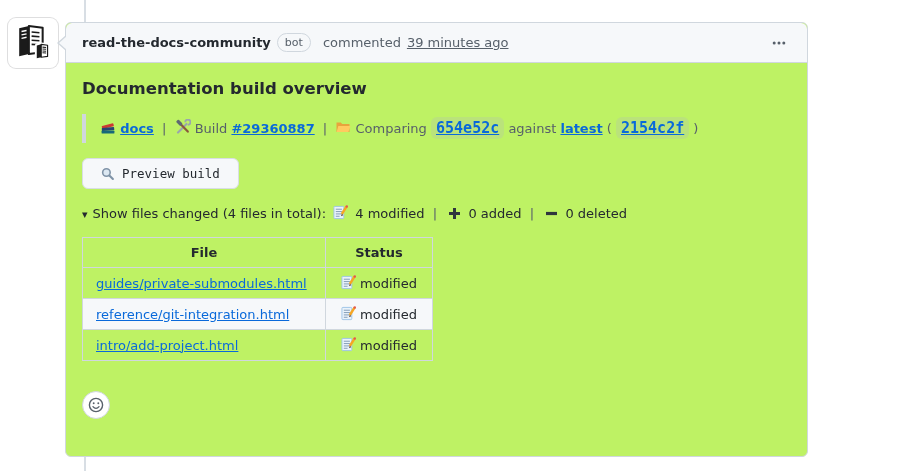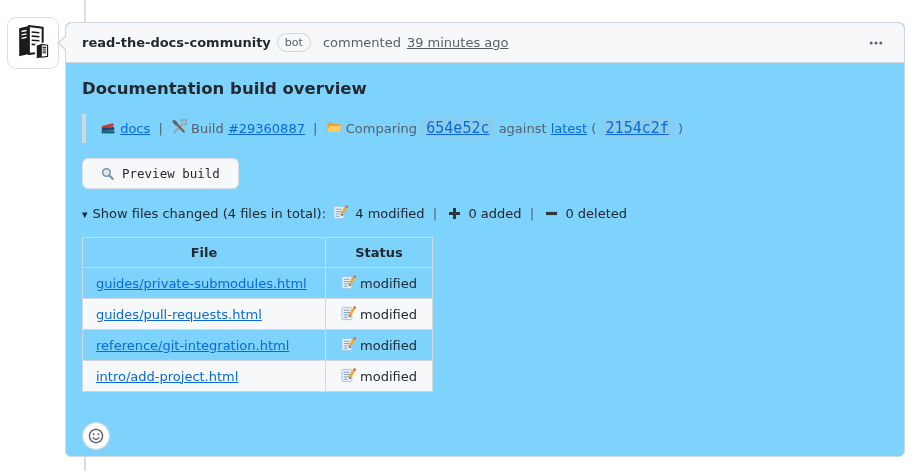--- a/index.html
+++ b/index.html
@@ -13,22 +13,22 @@
   .timeline-line { position:absolute; left:84px; top:0; width:2px; height:471px; background:#d8dee4; }
 
   .avatar {
     position:absolute; left:8px; top:18px; width:50px; height:50px;
     background:#fff; border-radius:8px; box-shadow:0 0 0 1px rgba(31,35,40,0.15);
     display:flex; align-items:center; justify-content:center; cursor:pointer;
   }
   .avatar svg { width:46px; height:46px; }
 
   .comment {
-    position:absolute; left:65px; top:22px; width:840px; height:435px;
-    background:#7dd3fc; border:1px solid #d0d7de; border-radius:6px;
+    position:absolute; left:65px; top:22px; width:743px; height:435px;
+    background:#bef264; border:1px solid #d0d7de; border-radius:6px;
   }
   .comment::before, .comment::after { content:""; position:absolute; width:0; height:0; border-style:solid; }
   .comment::before { left:-9px; top:12px; border-width:8px 9px 8px 0; border-color:transparent #d0d7de transparent transparent; }
   .comment::after  { left:-7px; top:13px; border-width:7px 8px 7px 0; border-color:transparent #f6f8fa transparent transparent; }
 
   .comment-header {
     display:flex; align-items:center; gap:6px; height:40px; padding:0 16px;
     background:#f6f8fa; border-bottom:1px solid #d0d7de; border-radius:6px 6px 0 0;
     color:#57606a;
   }
@@ -40,21 +40,21 @@
   .time { color:#57606a; text-decoration:underline; cursor:pointer; }
   .kebab { margin-left:auto; background:none; border:none; cursor:pointer; padding:4px; line-height:0; }
 
   .comment-body { padding:16px; }
   .cmt-title { font-size:16.5px; font-weight:bold; color:#24292f; margin-bottom:16px; }
 
   blockquote.buildline {
     border-left:4px solid #d0d7de; color:#57606a; padding:2px 14px;
     margin-bottom:15px; line-height:24px; white-space:nowrap;
   }
-  .buildline a { color:#0969da; text-decoration:underline; cursor:pointer; }
+  .buildline a { color:#0969da; text-decoration:underline; cursor:pointer;font-weight:bold; }
   .icon { display:inline-block; vertical-align:-2px; line-height:0; }
   .sep { color:#57606a; padding:0 4px; }
   .codechip {
     font-family:"DejaVu Sans Mono","Liberation Mono",monospace; font-size:15px;
     background:rgba(175,184,193,0.25); padding:2px 5px; border-radius:6px;
     color:#0969da; text-decoration:underline; cursor:pointer;
   }
 
   .preview {
     display:inline-flex; align-items:center; gap:7px; padding:7px 18px;
@@ -212,30 +212,20 @@
             <td><a>guides/private-submodules.html</a></td>
             <td class="status"><span class="icon"><svg width="15" height="15" viewBox="0 0 16 16">
                     <rect x="1" y="1.5" width="10.5" height="13" rx="1" fill="#eaf3fb" stroke="#9dc3e6"></rect>
                     <path d="M3 4.5h6.5M3 7h6.5M3 9.5h6.5M3 12h4" stroke="#7e99b4" stroke-width="1" fill="none"></path>
                     <path d="M14.6 1.4 L9.4 9.6" stroke="#f6a623" stroke-width="2.6"></path>
                     <path d="M9.6 9.4 l-1.2 2.6 2.5-1z" fill="#5d4037"></path>
                     <circle cx="14.7" cy="1.5" r="1.3" fill="#e25950"></circle>
                   </svg></span><span>modified</span></td>
           </tr>
           <tr>
-            <td><a>guides/pull-requests.html</a></td>
-            <td class="status"><span class="icon"><svg width="15" height="15" viewBox="0 0 16 16">
-                    <rect x="1" y="1.5" width="10.5" height="13" rx="1" fill="#eaf3fb" stroke="#9dc3e6"></rect>
-                    <path d="M3 4.5h6.5M3 7h6.5M3 9.5h6.5M3 12h4" stroke="#7e99b4" stroke-width="1" fill="none"></path>
-                    <path d="M14.6 1.4 L9.4 9.6" stroke="#f6a623" stroke-width="2.6"></path>
-                    <path d="M9.6 9.4 l-1.2 2.6 2.5-1z" fill="#5d4037"></path>
-                    <circle cx="14.7" cy="1.5" r="1.3" fill="#e25950"></circle>
-                  </svg></span><span>modified</span></td>
-          </tr>
-          <tr>
             <td><a>reference/git-integration.html</a></td>
             <td class="status"><span class="icon"><svg width="15" height="15" viewBox="0 0 16 16">
                     <rect x="1" y="1.5" width="10.5" height="13" rx="1" fill="#eaf3fb" stroke="#9dc3e6"></rect>
                     <path d="M3 4.5h6.5M3 7h6.5M3 9.5h6.5M3 12h4" stroke="#7e99b4" stroke-width="1" fill="none"></path>
                     <path d="M14.6 1.4 L9.4 9.6" stroke="#f6a623" stroke-width="2.6"></path>
                     <path d="M9.6 9.4 l-1.2 2.6 2.5-1z" fill="#5d4037"></path>
                     <circle cx="14.7" cy="1.5" r="1.3" fill="#e25950"></circle>
                   </svg></span><span>modified</span></td>
           </tr>
           <tr>

